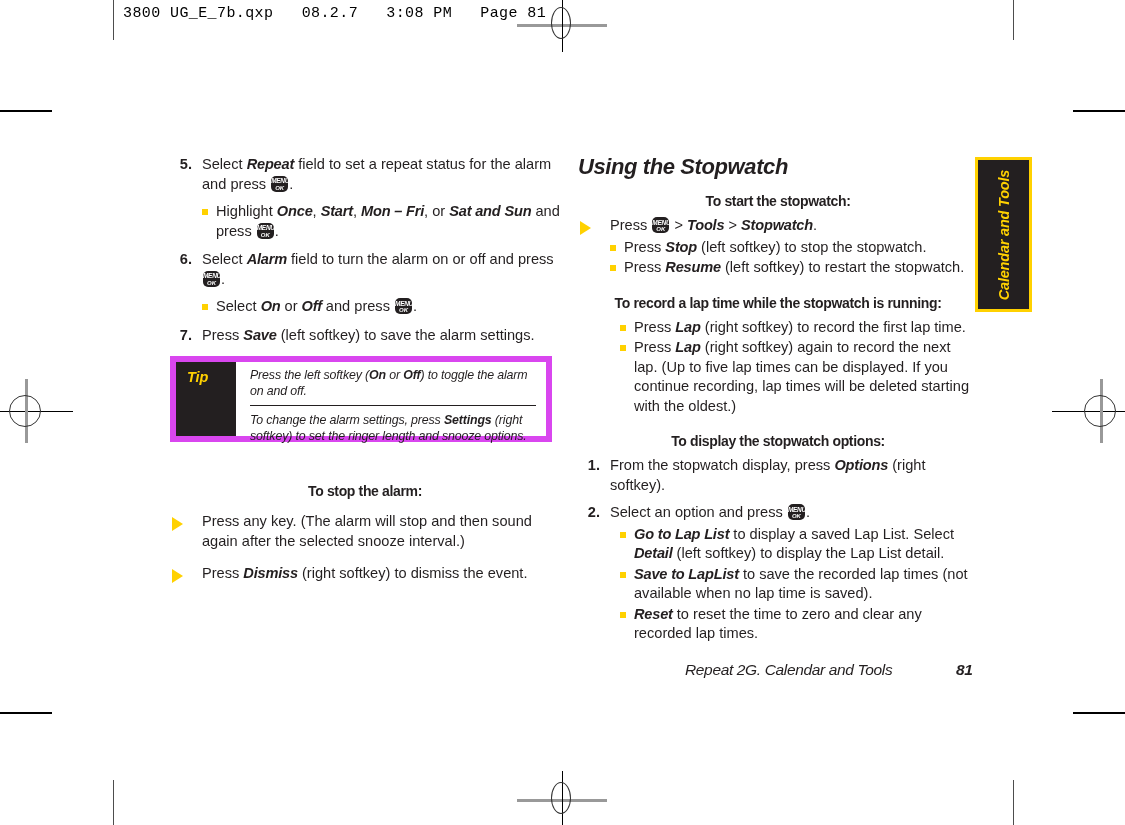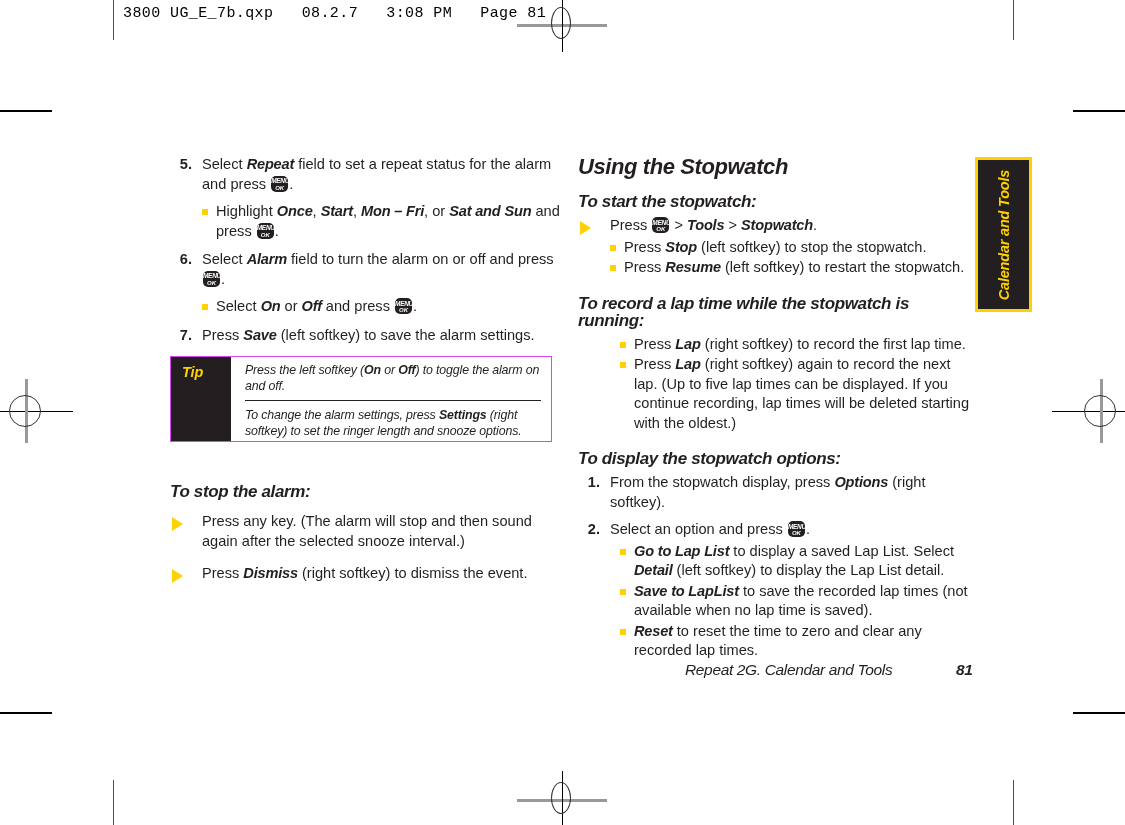--- a/index.html
+++ b/index.html
@@ -89,26 +89,26 @@
 
   h2.section-title {
     font-size: 22px;
     font-style: italic;
     font-weight: bold;
     margin: 0 0 14px 0;
     letter-spacing: -0.4px;
     line-height: 24px;
   }
   .lead {
-    font-size: 17px;
-    font-style: italic;
+    font-size: 14px;
     font-weight: bold;
     letter-spacing: -0.35px;
     margin: 0 0 6px 0;
     line-height: 17px;
+    text-align: center;
   }
   .gap-top { margin-top: 17px; }
 
   
   .step {
     position: relative;
     padding-left: 32px;
     margin-bottom: 8px;
   }
   .step > .num {
@@ -177,21 +177,21 @@
     line-height: 1;
   }
   .menukey .m1 { top: 2.5px; font-size: 6.5px; letter-spacing: -0.3px; }
   .menukey .m2 { top: 9px;   font-size: 6px; }
 
   
   .tipbox {
     position: absolute;
     left: 170px; top: 356px;
     width: 382px; height: 86px;
-    border: 1px solid #d946ef;
+    border: 6px solid #d946ef;
     box-sizing: border-box;
     background: #ffffff;
   }
   .tipbox .tip-label-cell {
     position: absolute;
     left: 0; top: 0; bottom: 0;
     width: 60px;
     background: #231f20;
   }
   .tipbox .tip-label {

